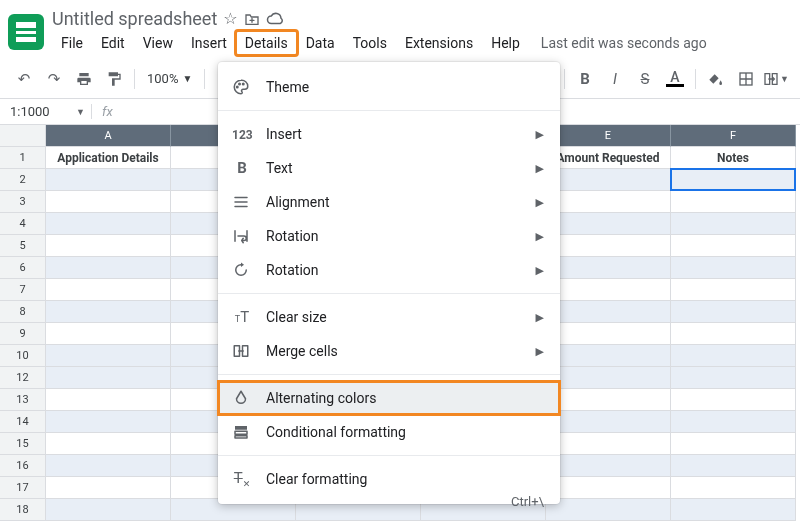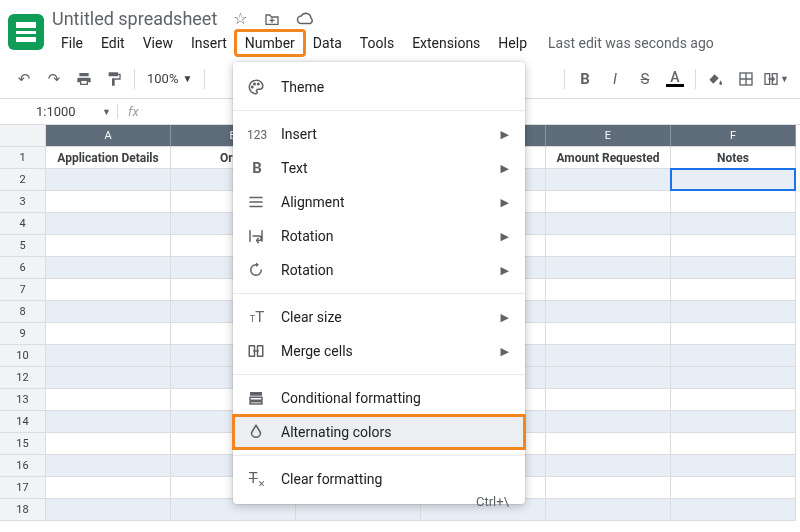--- a/index.html
+++ b/index.html
@@ -24,59 +24,59 @@
     overflow:hidden;
     background:#fff;
     position:relative;
   }
   
   .title-row{display:flex;align-items:center;padding:8px 8px 0 8px;gap:8px;}
   .logo{width:36px;height:36px;background:#0f9d58;border-radius:6px;position:relative;flex:none;}
   .logo::before{content:"";position:absolute;inset:8px;background:#fff;}
   .logo::after{content:"";position:absolute;left:8px;right:8px;top:14px;height:3px;background:#0f9d58;box-shadow:0 6px 0 #0f9d58;}
   .title-stack{display:flex;flex-direction:column;}
-  .doc-name-row{display:flex;align-items:center;gap:16px;}
+  .doc-name-row{display:flex;align-items:center;gap:6px;}
   .doc-name{font-size:18px;color:var(--grey-600);}
   .title-icon{color:var(--grey-600);font-size:16px;line-height:1;}
   
   .menu-row{display:flex;align-items:center;gap:0;padding-top:2px;}
   .menu-item{padding:4px 9px;color:#202124;font-size:14px;cursor:pointer;border-radius:2px;}
   .menu-item.highlight{outline:3px solid var(--highlight-border);outline-offset:-1px;}
   .last-edit{margin-left:12px;color:var(--grey-600);font-size:14px;}
   
   .toolbar{display:flex;align-items:center;border-bottom:1px solid var(--grey-300);height:40px;padding:0 10px;gap:2px;margin-top:4px;}
   .tb-btn{width:28px;height:28px;display:flex;align-items:center;justify-content:center;color:var(--grey-600);cursor:pointer;border-radius:3px;font-size:15px;}
   .tb-sep{width:1px;height:20px;background:var(--grey-300);margin:0 4px;}
   .zoom-box{display:flex;align-items:center;gap:4px;padding:0 6px;color:var(--grey-700);font-size:13px;}
   .flex-spacer{flex:1;}
   .text-color-btn{display:flex;flex-direction:column;align-items:center;justify-content:center;width:28px;}
   .tc-a{font-size:14px;font-weight:500;line-height:12px;}
   .tc-bar{width:18px;height:3px;background:#000;margin-top:1px;}
   
-  .fx-row{display:flex;align-items:center;height:26px;border-bottom:1px solid var(--grey-300);padding-left:26px;}
+  .fx-row{display:flex;align-items:center;height:26px;border-bottom:1px solid var(--grey-300);}
   .name-box{width:92px;display:flex;align-items:center;justify-content:space-between;padding:0 6px 0 10px;border-right:1px solid var(--grey-300);color:var(--grey-700);font-size:13px;}
   .fx-label{font-style:italic;color:#9aa0a6;padding:0 10px;font-size:13px;}
   
   .sheet{display:flex;flex-direction:column;}
   .col-headers{display:flex;}
   .corner{width:46px;height:22px;background:var(--grey-100);border-right:1px solid var(--grey-300);border-bottom:1px solid var(--grey-300);}
   .col-head{flex:0 0 125px;height:22px;background:var(--header-bg);color:#fff;display:flex;align-items:center;justify-content:center;font-size:11px;border-right:1px solid #8895a1;border-bottom:1px solid var(--grey-300);}
   .rows{display:flex;flex-direction:column;}
   .row{display:flex;height:22px;}
   .row.even .cell{background:var(--cell-even);}
   .rh{width:46px;flex:none;background:var(--grey-100);border-right:1px solid var(--grey-300);border-bottom:1px solid var(--grey-300);display:flex;align-items:center;justify-content:center;font-size:11px;color:var(--grey-700);}
   .cell{flex:0 0 125px;border-right:1px solid var(--grey-300);border-bottom:1px solid var(--grey-300);display:flex;align-items:center;padding:0 4px;font-size:12px;position:relative;}
   .cell.bold{font-weight:bold;justify-content:center;}
   .cell.selected::after{content:"";position:absolute;inset:-1px;border:2px solid var(--selection-border);pointer-events:none;}
   
   .dropdown{
     position:absolute;
-    left:233px;
+    left:218px;
     top:62px;
-    width:292px;
+    width:342px;
     background:#fff;
     box-shadow:0 2px 10px rgba(0,0,0,.25),0 0 0 1px rgba(0,0,0,.05);
     border-radius:4px;
     padding:8px 0;
     z-index:50;
     font-size:14px;
     color:#202124;
   }
   .dd-item{display:flex;align-items:center;height:34px;padding:0 16px 0 14px;gap:14px;cursor:pointer;position:relative;}
   .dd-item.highlight{background:#eceff1;outline:3px solid var(--highlight-border);outline-offset:-2px;}
@@ -106,21 +106,21 @@
         <svg width="18" height="14" viewBox="0 0 24 18" fill="none" stroke="#5f6368" stroke-width="2">
             <path d="M7 15a5 5 0 010-10 7 7 0 0113 3 4 4 0 01-1 7H7z"></path>
           </svg>
       </span>
     </div>
     <div class="menu-row" id="menubar">
         <div class="menu-item">File</div>
         <div class="menu-item">Edit</div>
         <div class="menu-item">View</div>
         <div class="menu-item">Insert</div>
-        <div class="menu-item highlight">Number</div>
+        <div class="menu-item highlight">Details</div>
         <div class="menu-item">Data</div>
         <div class="menu-item">Tools</div>
         <div class="menu-item">Extensions</div>
         <div class="menu-item">Help</div>
         <span class="last-edit">Last edit was seconds ago</span>
       </div>
   </div>
 </div>
 
 <div class="toolbar">
@@ -361,21 +361,21 @@
           <path d="M12 3a9 9 0 100 18c2 0 2-2 1-3s0-3 2-3h2a4 4 0 004-4 8 8 0 00-9-8z"></path>
           <circle cx="7" cy="12" r="1" fill="#5f6368"></circle>
           <circle cx="10" cy="8" r="1" fill="#5f6368"></circle>
           <circle cx="15" cy="8" r="1" fill="#5f6368"></circle>
         </svg>
       </span>
       <span class="dd-label">Theme</span>
     </div>
     <div class="dd-sep"></div>
     <div class="dd-item">
-      <span class="dd-icon"><span style="font-size:12px;font-weight:400;letter-spacing:0;">123</span></span>
+      <span class="dd-icon"><span style="font-size:12px;font-weight:700;letter-spacing:0;">123</span></span>
       <span class="dd-label">Insert</span>
       <span class="dd-arrow">▶</span>
     </div>
     <div class="dd-item">
       <span class="dd-icon"><span style="font-weight:bold;font-size:15px;">B</span></span>
       <span class="dd-label">Text</span>
       <span class="dd-arrow">▶</span>
     </div>
     <div class="dd-item">
       <span class="dd-icon">
@@ -417,37 +417,37 @@
         <svg width="18" height="18" viewBox="0 0 24 24" fill="none" stroke="#5f6368" stroke-width="2" stroke-linecap="round" stroke-linejoin="round">
           <rect x="3" y="5" width="7" height="14"></rect>
           <rect x="14" y="5" width="7" height="14"></rect>
           <path d="M9 12h6"></path>
         </svg>
       </span>
       <span class="dd-label">Merge cells</span>
       <span class="dd-arrow">▶</span>
     </div>
     <div class="dd-sep"></div>
+    <div class="dd-item highlight">
+      <span class="dd-icon">
+        <svg width="18" height="18" viewBox="0 0 24 24" fill="none" stroke="#5f6368" stroke-width="2" stroke-linecap="round" stroke-linejoin="round">
+          <path d="M12 3l6 10a6 6 0 11-12 0l6-10z"></path>
+        </svg>
+      </span>
+      <span class="dd-label">Alternating colors</span>
+    </div>
     <div class="dd-item">
       <span class="dd-icon">
         <svg width="18" height="18" viewBox="0 0 24 24" fill="none" stroke="#5f6368" stroke-width="2" stroke-linecap="round" stroke-linejoin="round">
           <rect x="4" y="4" width="16" height="5" fill="#5f6368" stroke="none"></rect>
           <rect x="4" y="11" width="16" height="4"></rect>
           <rect x="4" y="17" width="16" height="3"></rect>
         </svg>
       </span>
       <span class="dd-label">Conditional formatting</span>
     </div>
-    <div class="dd-item highlight">
-      <span class="dd-icon">
-        <svg width="18" height="18" viewBox="0 0 24 24" fill="none" stroke="#5f6368" stroke-width="2" stroke-linecap="round" stroke-linejoin="round">
-          <path d="M12 3l6 10a6 6 0 11-12 0l6-10z"></path>
-        </svg>
-      </span>
-      <span class="dd-label">Alternating colors</span>
-    </div>
     <div class="dd-sep"></div>
     <div class="dd-item">
       <span class="dd-icon"><span style="font-size:15px;text-decoration:line-through;">T</span><span style="font-size:9px;vertical-align:sub;">✕</span></span>
       <span class="dd-label">Clear formatting</span>
       <span class="dd-shortcut">Ctrl+\</span>
     </div>
   </div>
 
 </body></html>

